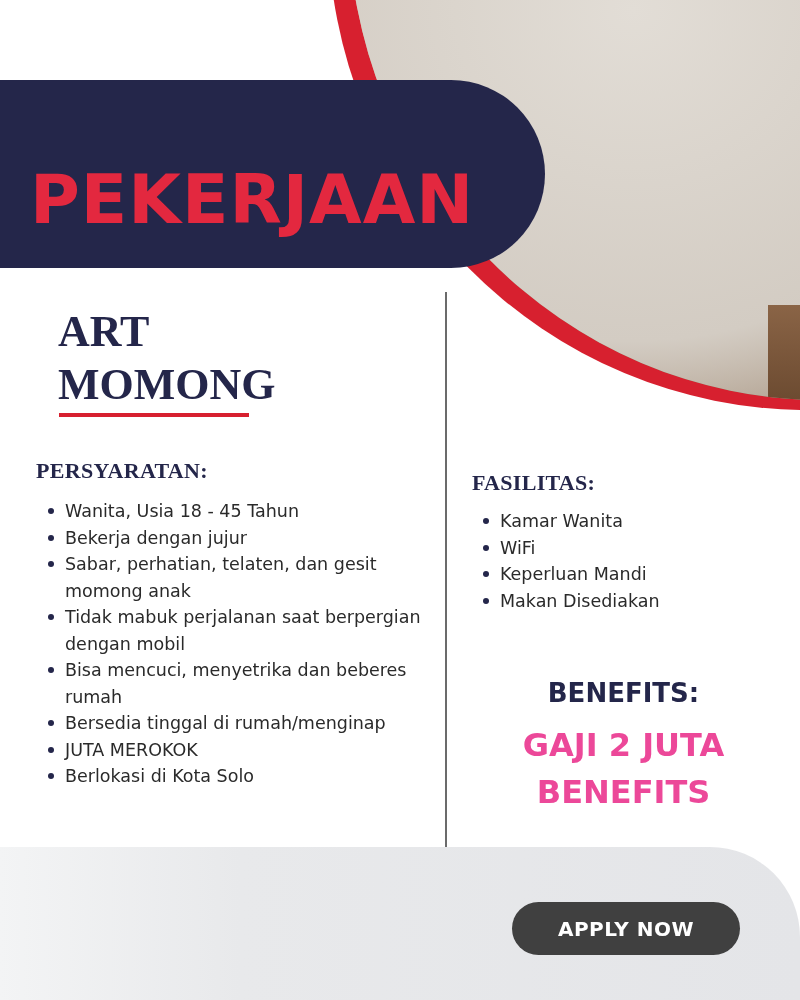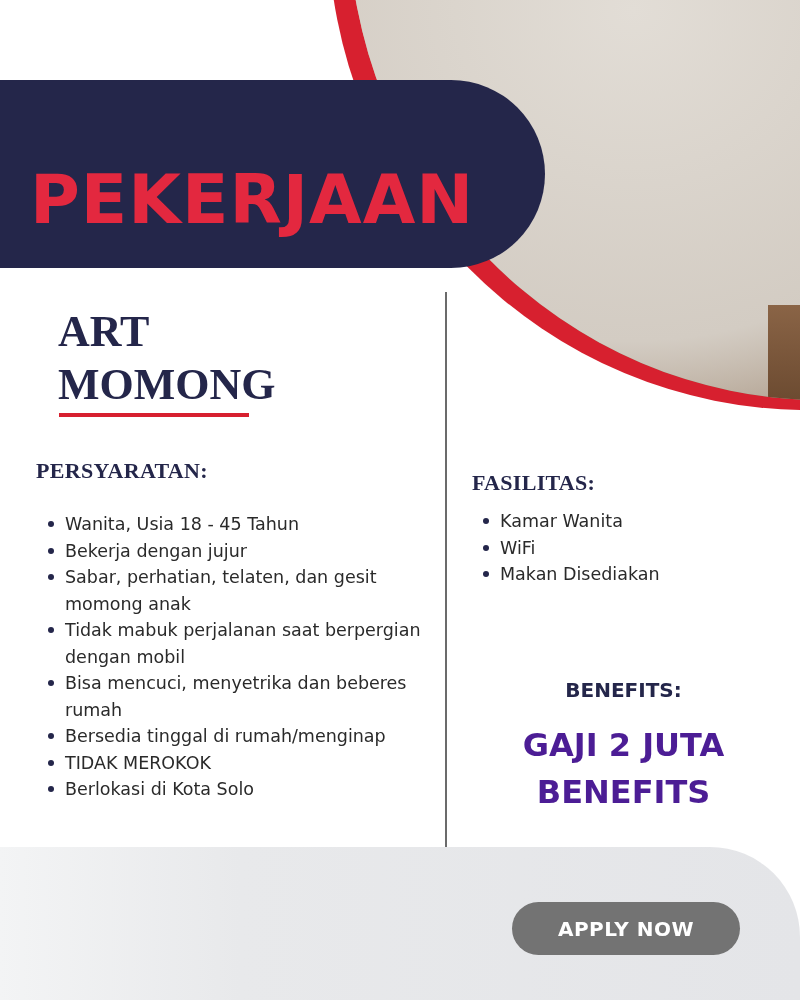--- a/index.html
+++ b/index.html
@@ -73,44 +73,44 @@
   ul.bullets { position: absolute; list-style: none; }
   ul.bullets li {
     position: relative; padding-left: 19px;
     font-family: "DejaVu Sans", sans-serif; font-size: 17.5px; line-height: 26.5px;
     color: #2a2a2a;
   }
   ul.bullets li::before {
     content: ""; position: absolute; left: 2px; top: 10px;
     width: 6px; height: 6px; border-radius: 50%; background: #24264a;
   }
-  .req-list { left: 46px; top: 511px; width: 395px; }
+  .req-list { left: 46px; top: 498px; width: 395px; }
   .fac-list { left: 481px; top: 508px; width: 300px; font-size: 18px; }
   .fac-list li { line-height: 29px; font-size: 18px; }
 
   .benefits-heading {
     position: absolute; left: 447px; width: 353px; top: 678px; text-align: center;
-    font-family: "DejaVu Sans", sans-serif; font-weight: bold; font-size: 20px; color: #24264a;
+    font-family: "DejaVu Sans", sans-serif; font-weight: bold; font-size: 26px; color: #24264a;
   }
   .salary {
     position: absolute; left: 447px; width: 353px; top: 722px; text-align: center;
     font-family: "DejaVu Sans", sans-serif; font-weight: bold; font-size: 32px;
-    line-height: 47px; color: #4c1d95;
+    line-height: 47px; color: #ec4899;
   }
 
   
   .bottom-panel {
     position: absolute; left: 0; top: 847px; width: 800px; height: 153px;
     background: linear-gradient(90deg, #f3f4f5 0%, #e8e9eb 30%, #e4e5e8 100%);
     border-radius: 0 90px 0 0;
   }
   .apply-btn {
     position: absolute; left: 512px; top: 902px;
     width: 228px; height: 53px; border-radius: 27px;
-    background: #737373; border: none;
+    background: #404040; border: none;
     display: flex; align-items: center; justify-content: center;
     font-family: "DejaVu Sans", sans-serif; font-weight: bold; font-size: 20px;
     color: #ffffff; letter-spacing: 0.5px; cursor: pointer;
   }
 </style>
 </head>
 <body>
 
 <div class="ring"></div>
 <div class="photo">
@@ -132,28 +132,29 @@
 <div class="divider"></div>
 
 <div class="section-heading req-heading">PERSYARATAN:</div>
 <ul class="bullets req-list">
   <li>Wanita, Usia 18 - 45 Tahun</li>
   <li>Bekerja dengan jujur</li>
   <li>Sabar, perhatian, telaten, dan gesit momong anak</li>
   <li>Tidak mabuk perjalanan saat berpergian dengan mobil</li>
   <li>Bisa mencuci, menyetrika dan beberes rumah</li>
   <li>Bersedia tinggal di rumah/menginap</li>
-  <li>TIDAK MEROKOK</li>
+  <li>JUTA MEROKOK</li>
   <li>Berlokasi di Kota Solo</li>
 </ul>
 
 <div class="section-heading fac-heading">FASILITAS:</div>
 <ul class="bullets fac-list">
   <li>Kamar Wanita</li>
   <li>WiFi</li>
+  <li>Keperluan Mandi</li>
   <li>Makan Disediakan</li>
 </ul>
 
 <div class="benefits-heading">BENEFITS:</div>
 <div class="salary">
   <div>GAJI 2 JUTA</div>
   <div>BENEFITS</div>
 </div>
 
 <div class="bottom-panel"></div>

